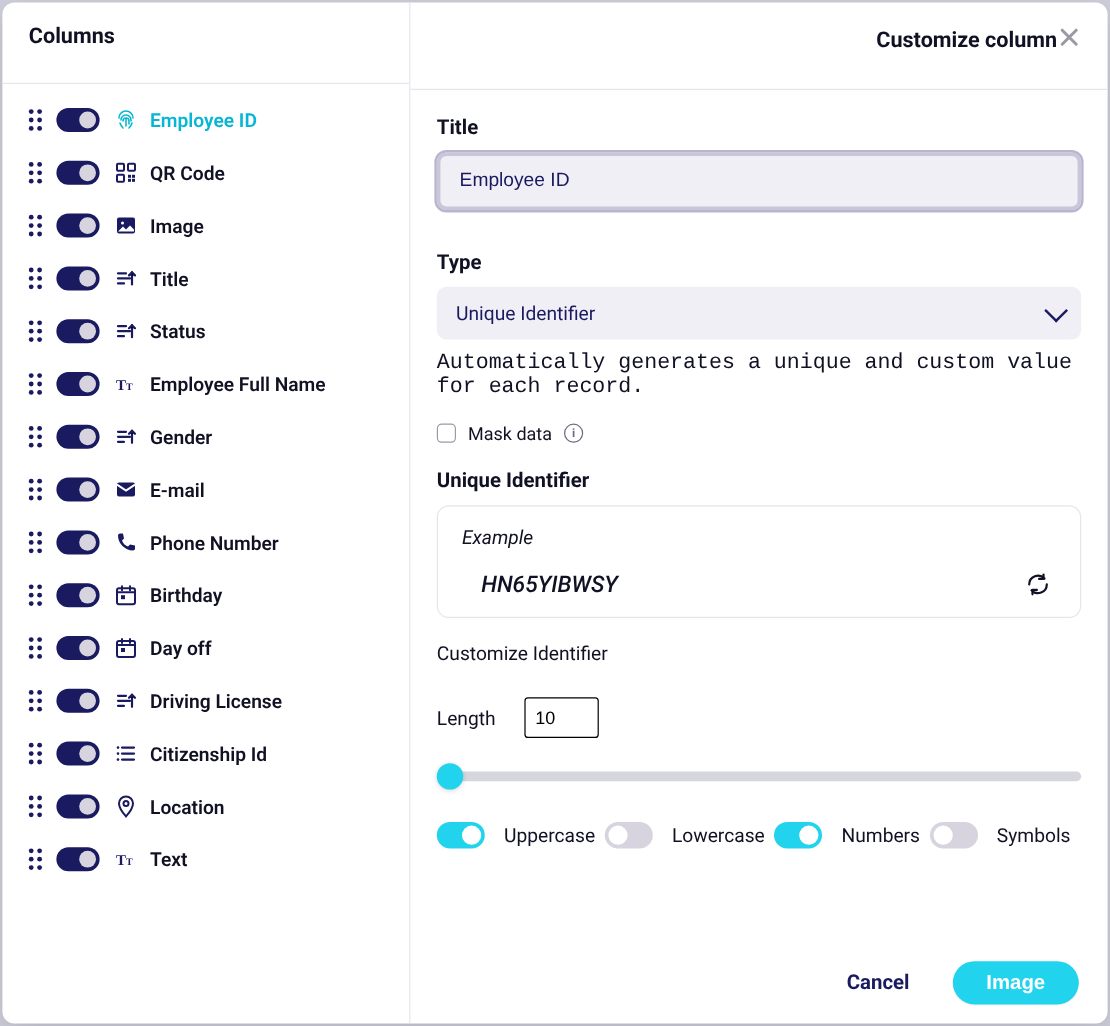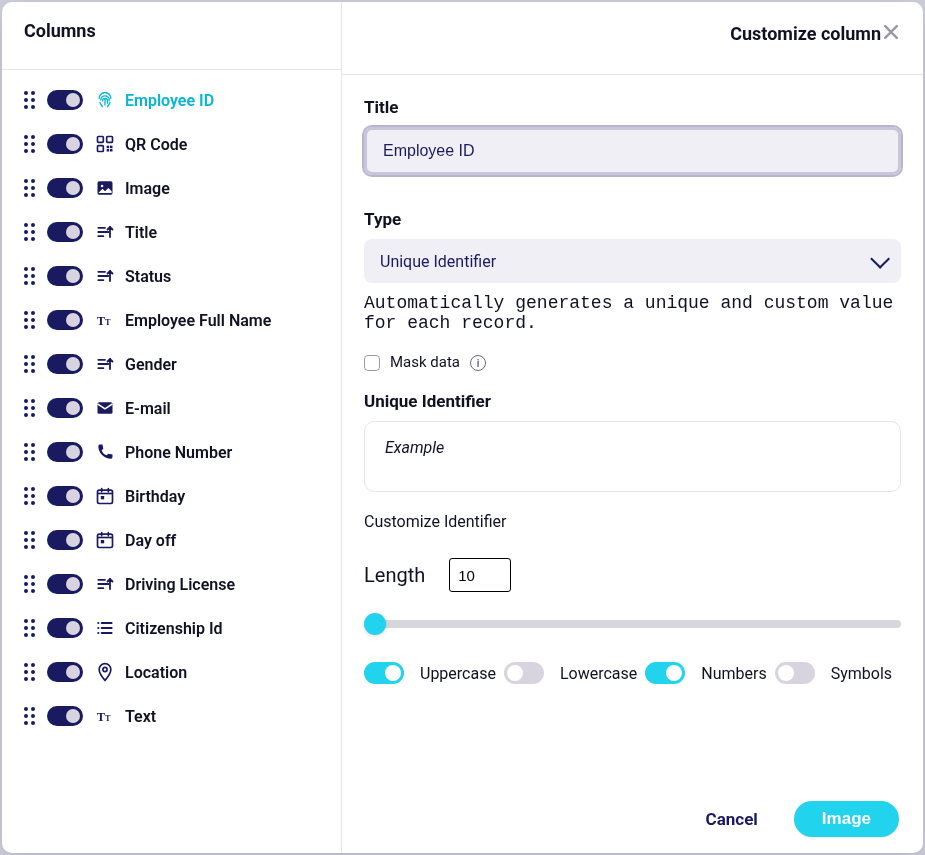--- a/index.html
+++ b/index.html
@@ -112,21 +112,21 @@
     color:var(--navy);
     outline:2px solid #b9b5d0;
   }
   .select{
     display:flex;align-items:center;justify-content:space-between;
     height:44px;border-radius:8px;background:var(--select-bg);
     padding:0 16px;font-size:16px;color:var(--navy);cursor:pointer;
   }
   .chevron{width:14px;height:14px;border-right:2.4px solid var(--navy);border-bottom:2.4px solid var(--navy);transform:rotate(45deg) translateY(-3px);}
   .help{font-size:18px;color:var(--text);margin-top:10px;font-family:Liberation Mono, monospace;}
-  .row{display:flex;align-items:flex-end;gap:10px;}
+  .row{display:flex;align-items:flex-start;gap:10px;}
   .checkbox{width:16px;height:16px;border:1.5px solid #9a9aa6;border-radius:4px;background:#fff;}
   .info-icon{width:16px;height:16px;border:1.5px solid #6b6b80;border-radius:50%;display:inline-flex;align-items:center;justify-content:center;font-size:10px;color:#6b6b80;font-weight:700;}
   .example-box{
     border:1px solid var(--border);border-radius:10px;padding:16px 20px;font-style:italic;
   }
   .example-title{font-size:16px;color:var(--text);margin-bottom:18px;}
   .example-row{display:flex;align-items:center;justify-content:space-between;padding:0 4px 0 16px;}
   .example-val{font-size:19px;font-weight:500;}
   .refresh{width:22px;height:22px;color:var(--text);cursor:pointer;}
   .length-row{display:flex;align-items:center;gap:24px;margin-top:12px;}
@@ -603,28 +603,37 @@
         <span style="font-size:15px;">Mask data</span>
         <span class="info-icon">i</span>
       </div>
 
       <div class="section-gap-sm"></div>
 
       <div class="label">Unique Identifier</div>
 
       <div class="example-box">
         <div class="example-title">Example</div>
+        <div class="example-row">
+          <div class="example-val">HN65YIBWSY</div>
+          <span class="refresh">
+            <svg viewBox="0 0 24 24" width="22" height="22">
+              <path d="M4 12a8 8 0 0 1 13.9-5.3M20 12a8 8 0 0 1-13.9 5.3" fill="none" stroke="currentColor" stroke-width="2" stroke-linecap="round"></path>
+              <path d="M17 3v4h-4M7 21v-4h4" fill="none" stroke="currentColor" stroke-width="2" stroke-linecap="round" stroke-linejoin="round"></path>
+            </svg>
+          </span>
+        </div>
       </div>
 
       <div class="section-gap-sm"></div>
 
       <div class="sublabel">Customize Identifier</div>
 
       <div class="length-row">
-        <span style="font-size:20px;">Length</span>
+        <span style="font-size:16px;">Length</span>
         <input class="length-input" type="text" value="10" style="">
       </div>
 
       <div class="slider">
         <div class="slider-track"></div>
         <div class="slider-thumb"></div>
       </div>
 
       <div class="opt-list" id="opt-list">
           <div class="opt-row">

